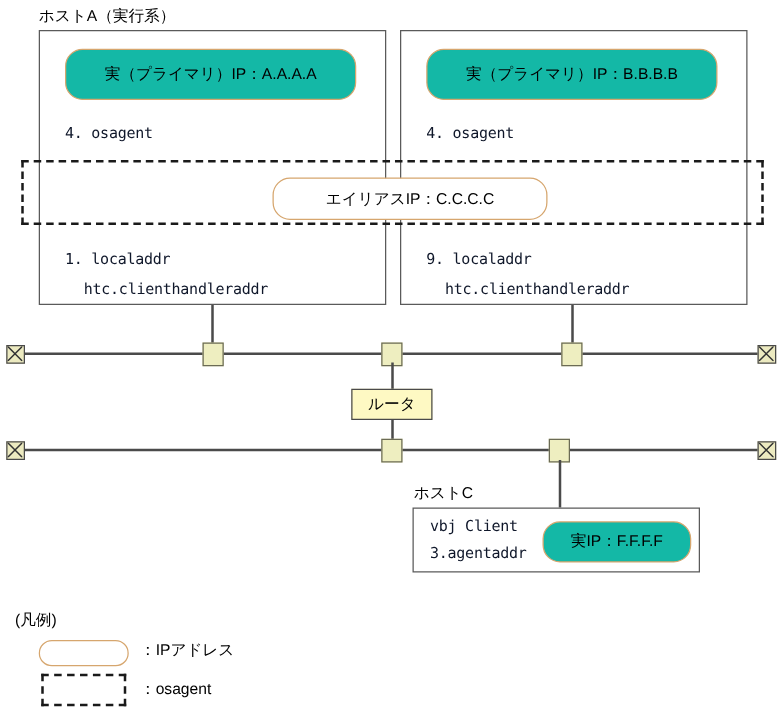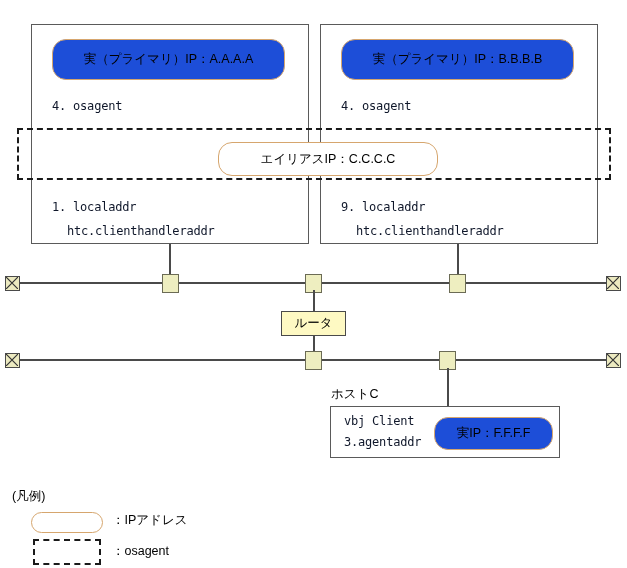--- a/index.html
+++ b/index.html
@@ -39,21 +39,21 @@
   .hostbox {
     border: 1.5px solid #5a5a5a;
     background: transparent;
     box-sizing: border-box;
   }
 
   
   .pill {
     border: 1.4px solid #d6A66e;
     border-radius: 14px;
-    background: #1d4ed8;
+    background: #14b8a6;
     box-sizing: border-box;
     display: flex;
     align-items: center;
     justify-content: center;
   }
   .pill .mono, .pill .lbl { color: #000; }
 
   
   .dashbox {
     border: 2px dashed #1a1a1a;
@@ -109,20 +109,21 @@
     border: 2px dashed #1a1a1a;
     background: #fff;
     box-sizing: border-box;
   }
 </style>
 </head>
 <body>
 
 <div id="canvas">
 
+  <div class="abs lbl" style="left:31px; top:6px;">ホストA（実行系）</div>
 
   <div class="abs hostbox" style="left:31px; top:24px; width:278px; height:220px;"></div>
 
   <div class="abs pill" style="left:52px; top:39px; width:233px; height:41px;">
     <span class="lbl">実（プライマリ）IP：A.A.A.A</span>
   </div>
 
   <div class="abs mono" style="left:52px; top:99px;">4. osagent</div>
 
   <div class="abs mono" style="left:52px; top:200px;">1. localaddr</div>

